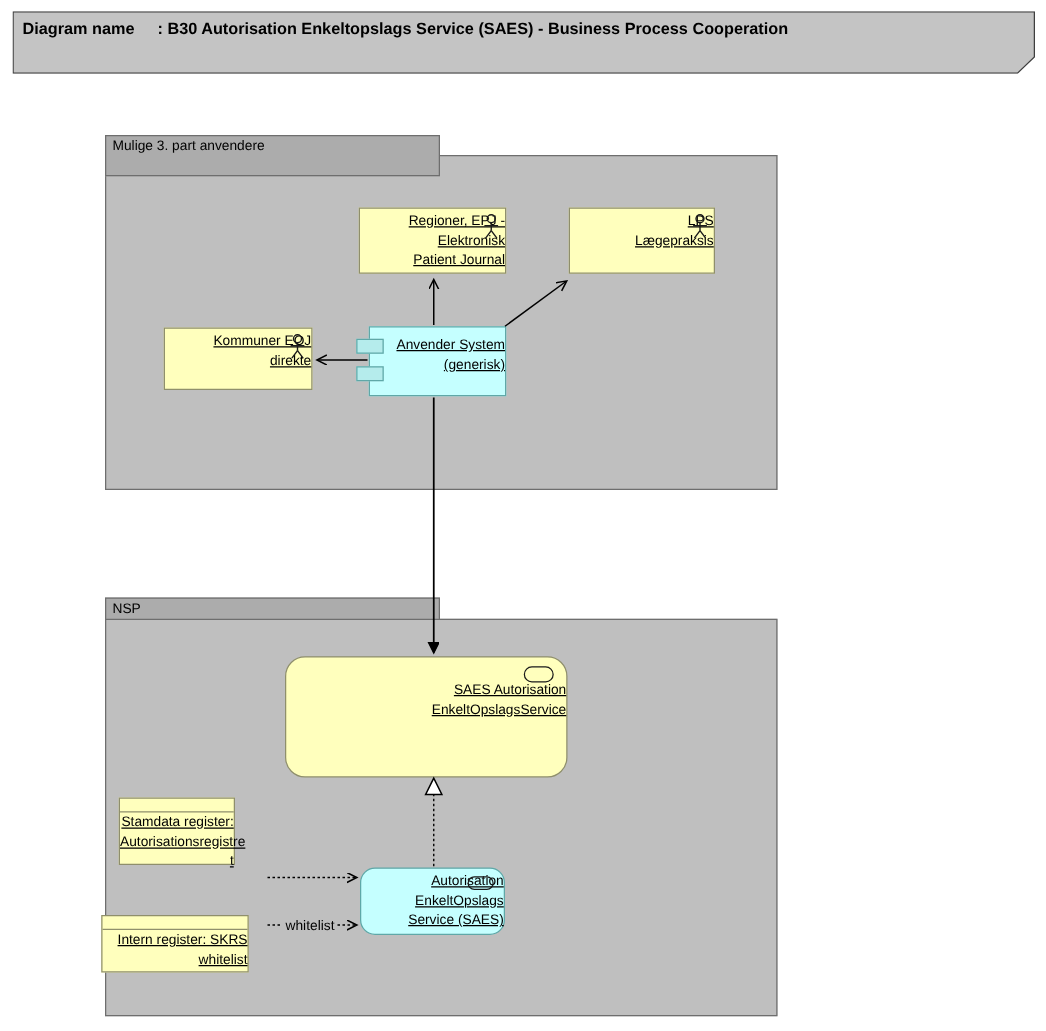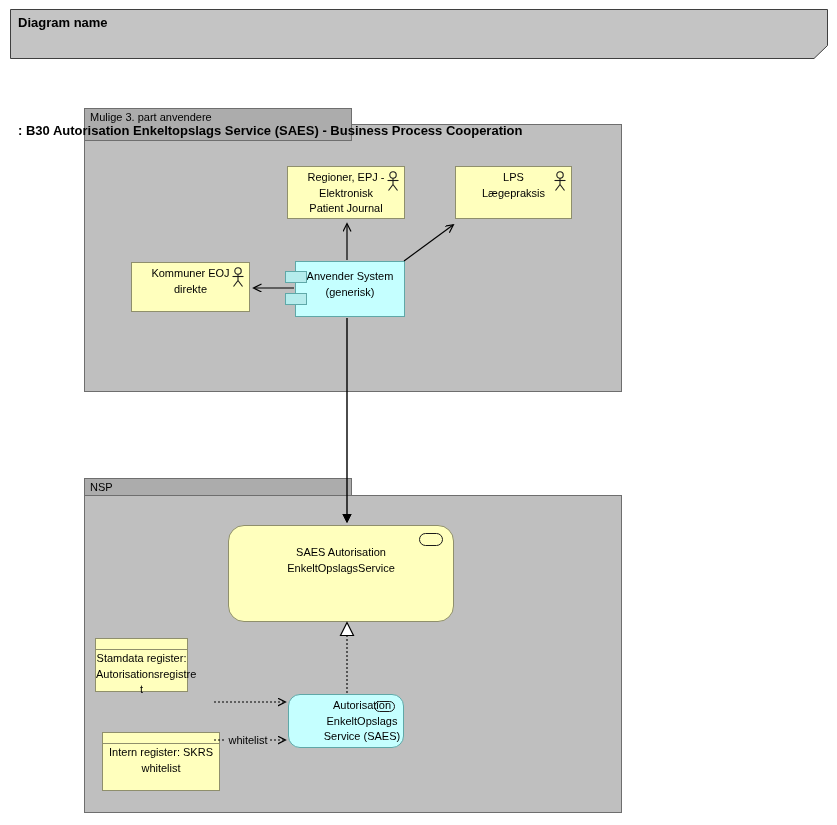--- a/index.html
+++ b/index.html
@@ -9,31 +9,31 @@
     --note-fill:#C4C4C4; --note-border:#3F3F3F;
     --ink:#000;
   }
   html,body{margin:0;padding:0;background:#fff;}
   .canvas{position:relative;width:837px;height:825px;background:#fff;overflow:hidden;
           font-family:"Liberation Sans",sans-serif;color:var(--ink);}
   
   .title-note{position:absolute;left:10px;top:9px;width:818px;height:50px;z-index:6;}
   .title-note svg{position:absolute;left:0;top:0;}
   .title-lines{position:absolute;left:8px;top:5px;right:8px;font-size:13px;font-weight:bold;line-height:18px;}
-  .t-row{display:flex;flex-direction:column;}
+  .t-row{display:flex;}
   .t-label{display:inline-block;width:108px;flex:0 0 108px;}
   
   .grp-tab{position:absolute;box-sizing:border-box;background:var(--group-tab);
            border:1px solid var(--group-border);z-index:2;font-size:11px;
            padding:2px 0 0 5px;}
   .grp-body{position:absolute;box-sizing:border-box;background:var(--group-fill);
             border:1px solid var(--group-border);z-index:1;}
   
   .box{position:absolute;box-sizing:border-box;z-index:3;font-size:11px;line-height:1.42;
-       text-align:center;}
+       text-align:right;text-decoration:underline;}
   .lbl{white-space:pre-line;}
   .actor{background:var(--yellow);border:1px solid var(--yellow-border);padding-top:3px;}
   .actor-icon{position:absolute;top:4px;right:5px;line-height:0;}
   .component{background:var(--cyan);border:1px solid var(--cyan-border);padding-top:7px;}
   .comp-rect{position:absolute;left:-11px;width:22px;height:12px;box-sizing:border-box;
              background:var(--cyan-icon);border:1px solid var(--cyan-border);}
   .service-y{background:var(--yellow);border:1px solid var(--yellow-border);
              border-radius:16px;padding-top:19px;}
   .service-c{background:var(--cyan);border:1px solid var(--cyan-border);
              border-radius:12px;padding-top:3px;padding-left:32px;}
@@ -136,21 +136,21 @@
 Service (SAES)</div>
   </div>
 
   <div class="box bobject" style="left:95px;top:638px;width:93px;height:54px">
     <div class="bo-band"></div>
     <div class="bo-text">Stamdata register:
 Autorisationsregistre
 t</div>
   </div>
 
-  <div class="box bobject" style="left:102px;top:732px;width:118px;height:59px">
+  <div class="box bobject" style="left:81px;top:732px;width:118px;height:46px">
     <div class="bo-band"></div>
     <div class="bo-text">Intern register: SKRS
 whitelist</div>
   </div>
 
   <svg class="overlay" width="837" height="825">
     <defs>
       <marker id="mOpen" markerWidth="10" markerHeight="10" refX="7.5" refY="4" orient="auto" markerUnits="userSpaceOnUse">
         <path d="M0,0 L8,4 L0,8" fill="none" stroke="#000" stroke-width="1.2"></path>
       </marker>

